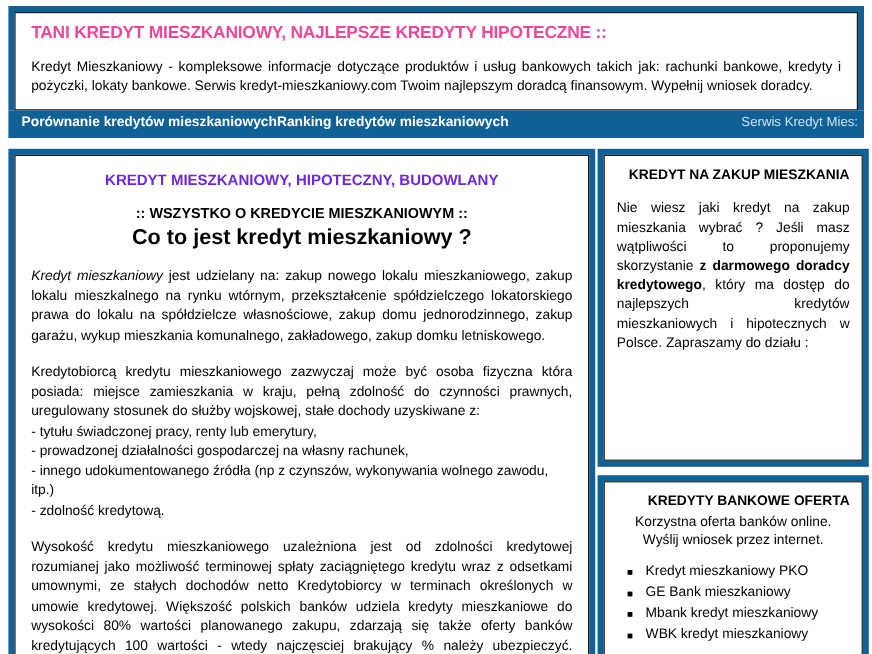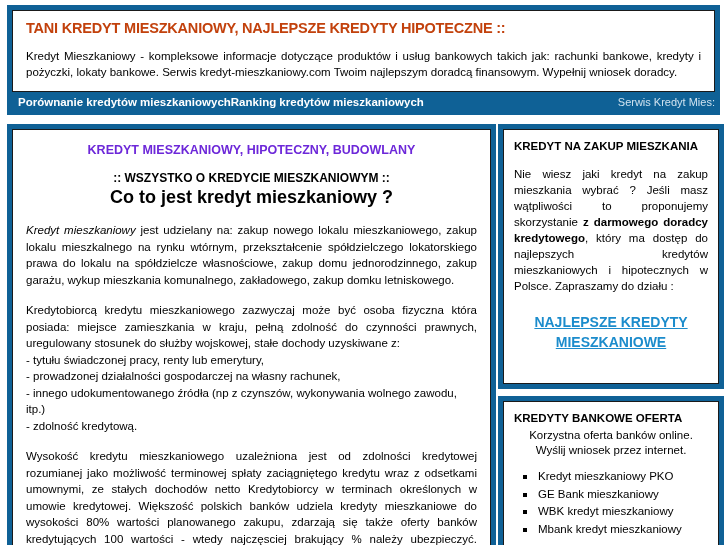--- a/index.html
+++ b/index.html
@@ -30,21 +30,21 @@
 
   
   #header-frame {
     margin: 5px 7px 0 7px;
     padding: 5px 5px 0 5px;
   }
   #header-inner {
     padding: 9px 13px 11px 13px;
   }
   #site-title {
-    color: #c2410c;
+    color: #ec4899;
     font-size: 14.5px;
     font-weight: bold;
     letter-spacing: -0.2px;
     margin: 0 0 12px 0;
     white-space: nowrap;
   }
   #site-intro {
     font-size: 11.5px;
     line-height: 16px;
     text-align: justify;
@@ -148,21 +148,21 @@
   #side-box-1 .inner {
     padding: 9px 10px 10px 10px;
     min-height: 255px;
   }
   #side-box-2 .inner {
     padding: 9px 10px 10px 10px;
   }
   .side-title {
     font-size: 11.5px;
     font-weight: bold;
-    text-align: left;
+    text-align: right;
     line-height: 15px;
     margin: 0 0 12px 0;
   }
   .side-text {
     font-size: 11.5px;
     line-height: 16px;
     text-align: justify;
     margin: 0;
   }
   .side-text b { font-weight: bold; }
@@ -245,31 +245,30 @@
       <p class="body-p" style="margin-bottom:0;">Wysokość kredytu mieszkaniowego uzależniona jest od zdolności kredytowej rozumianej jako możliwość terminowej spłaty zaciągniętego kredytu wraz z odsetkami umownymi, ze stałych dochodów netto Kredytobiorcy w terminach określonych w umowie kredytowej. Większość polskich banków udziela kredyty mieszkaniowe do wysokości 80% wartości planowanego zakupu, zdarzają się także oferty banków kredytujących 100 wartości - wtedy najczęsciej brakujący % należy ubezpieczyć. Zazwyczaj kredytobiorca zobowiązany jest udokumentować</p>
     </div>
   </div>
 
   <div id="sidebar">
 
     <div class="frame side-frame" id="side-box-1">
       <div class="inner">
         <div class="side-title">KREDYT NA ZAKUP MIESZKANIA</div>
         <p class="side-text"><span>Nie wiesz jaki kredyt na zakup mieszkania wybrać ? Jeśli masz wątpliwości to proponujemy skorzystanie </span><b>z darmowego doradcy kredytowego</b><span>, który ma dostęp do najlepszych kredytów mieszkaniowych i hipotecznych w Polsce. Zapraszamy do działu :</span></p>
-        <a id="side-cta">NAJLEPSZE KREDYTY MIESZKANIOWE</a>
       </div>
     </div>
 
     <div class="frame side-frame" id="side-box-2">
       <div class="inner">
         <div class="side-title" id="side-title-2">KREDYTY BANKOWE OFERTA</div>
         <div class="side-sub">Korzystna oferta banków online. Wyślij wniosek przez internet.</div>
         <ul id="bank-list">
           <li>Kredyt mieszkaniowy PKO</li>
           <li>GE Bank mieszkaniowy</li>
+          <li>Mbank kredyt mieszkaniowy</li>
           <li>WBK kredyt mieszkaniowy</li>
-          <li>Mbank kredyt mieszkaniowy</li>
         </ul>
       </div>
     </div>
 
   </div>
 </div>
 
 </body></html>

